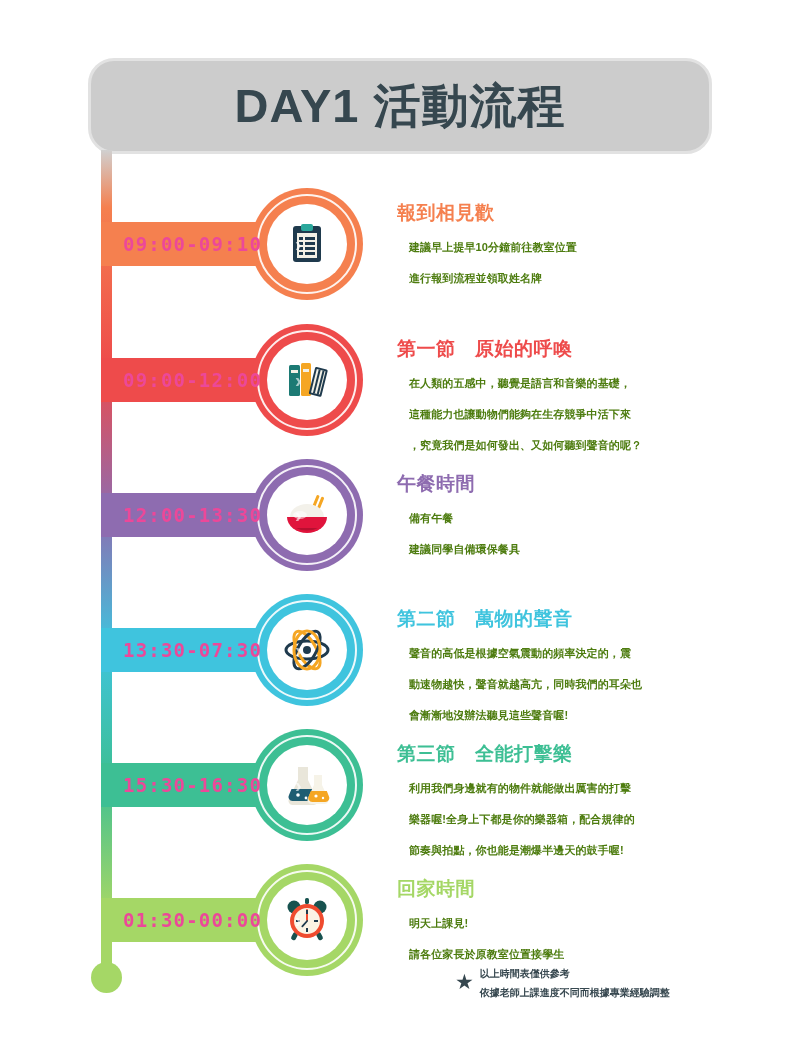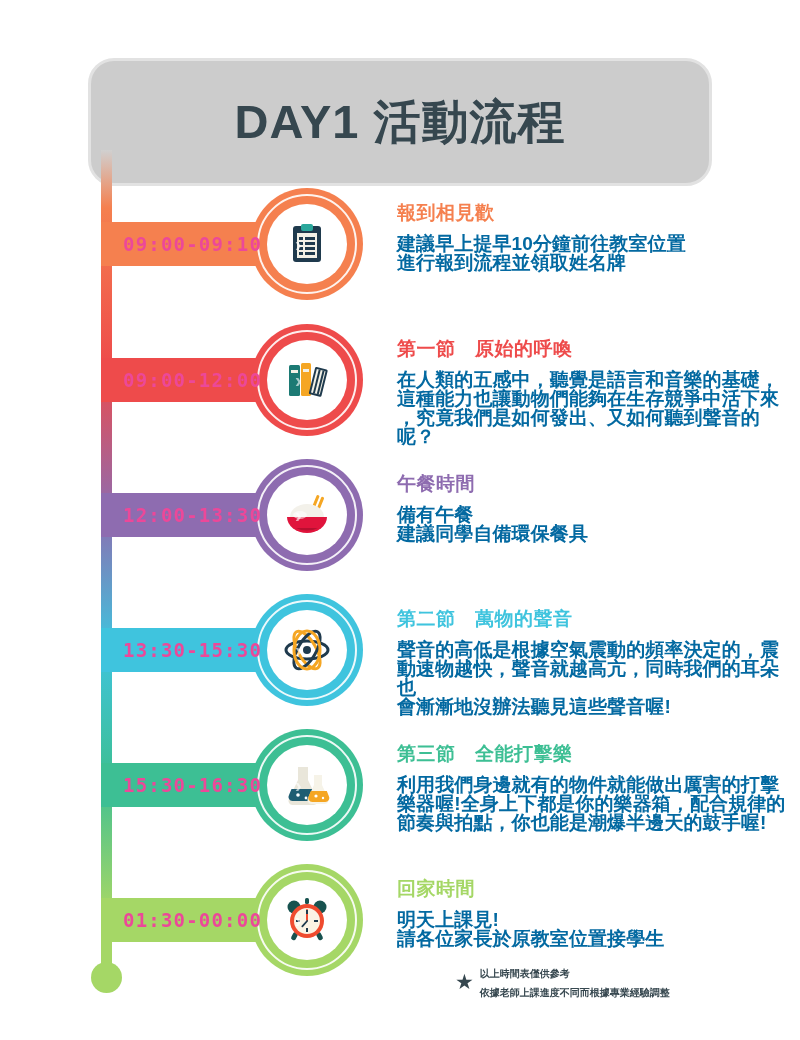--- a/index.html
+++ b/index.html
@@ -16,21 +16,21 @@
     font-family: "Liberation Sans", "DejaVu Sans", sans-serif;
     color: #2e3d49;
   }
 
   
   .header-band {
     position: absolute;
     left: 88px;
     top: 58px;
     width: 624px;
-    height: 128px;
+    height: 96px;
     box-sizing: border-box;
     background: #cccccc;
     border: 3px solid #e2e2e2;
     border-radius: 26px;
     display: flex;
     align-items: center;
     justify-content: center;
   }
   .header-title {
     font-size: 47px;
@@ -164,25 +164,25 @@
     width: 400px;
   }
   .txt-title {
     font-size: 19px;
     font-weight: bold;
     margin: 0 0 8px 0;
     letter-spacing: 0.5px;
     white-space: pre;
   }
   .txt-line {
-    font-size: 19px;
+    font-size: 11px;
     font-weight: bold;
     line-height: 19px;
-    color: #0369a1;
-    margin: 0;
+    color: #4d7c0f;
+    margin: 12px;
     letter-spacing: 0.1px;
   }
 
   
   .footnote {
     position: absolute;
     left: 455px;
     top: 964px;
     display: flex;
     align-items: flex-start;
@@ -301,21 +301,21 @@
       <div class="txt">
         <h2 class="txt-title" style="color:#8e6cb0">午餐時間</h2>
         <p class="txt-line">備有午餐</p>
         <p class="txt-line">建議同學自備環保餐具</p>
       </div>
     </div>
     <div class="row" style="top: 594px;">
       <div class="bar">
         <div class="bar-body" style="background:#3fc4de"></div>
         <div class="bar-head" style="background:#3fc4de"></div>
-        <div class="bar-time">13:30-15:30</div>
+        <div class="bar-time">13:30-07:30</div>
         <div class="bar-chevron">›</div>
       </div>
       <div class="badge" style="background:#3fc4de">
         <div class="badge-ring"></div>
         <div class="badge-inner">
           <svg width="50" height="46" viewBox="0 0 50 46">
             <g fill="none" stroke-width="3">
               <ellipse cx="25" cy="23" rx="21" ry="9" stroke="#1f3a4d"></ellipse>
               <ellipse cx="25" cy="23" rx="21" ry="9" stroke="#f5a623" transform="rotate(60 25 23)"></ellipse>
               <ellipse cx="25" cy="23" rx="21" ry="9" stroke="#1f3a4d" transform="rotate(120 25 23)"></ellipse>

